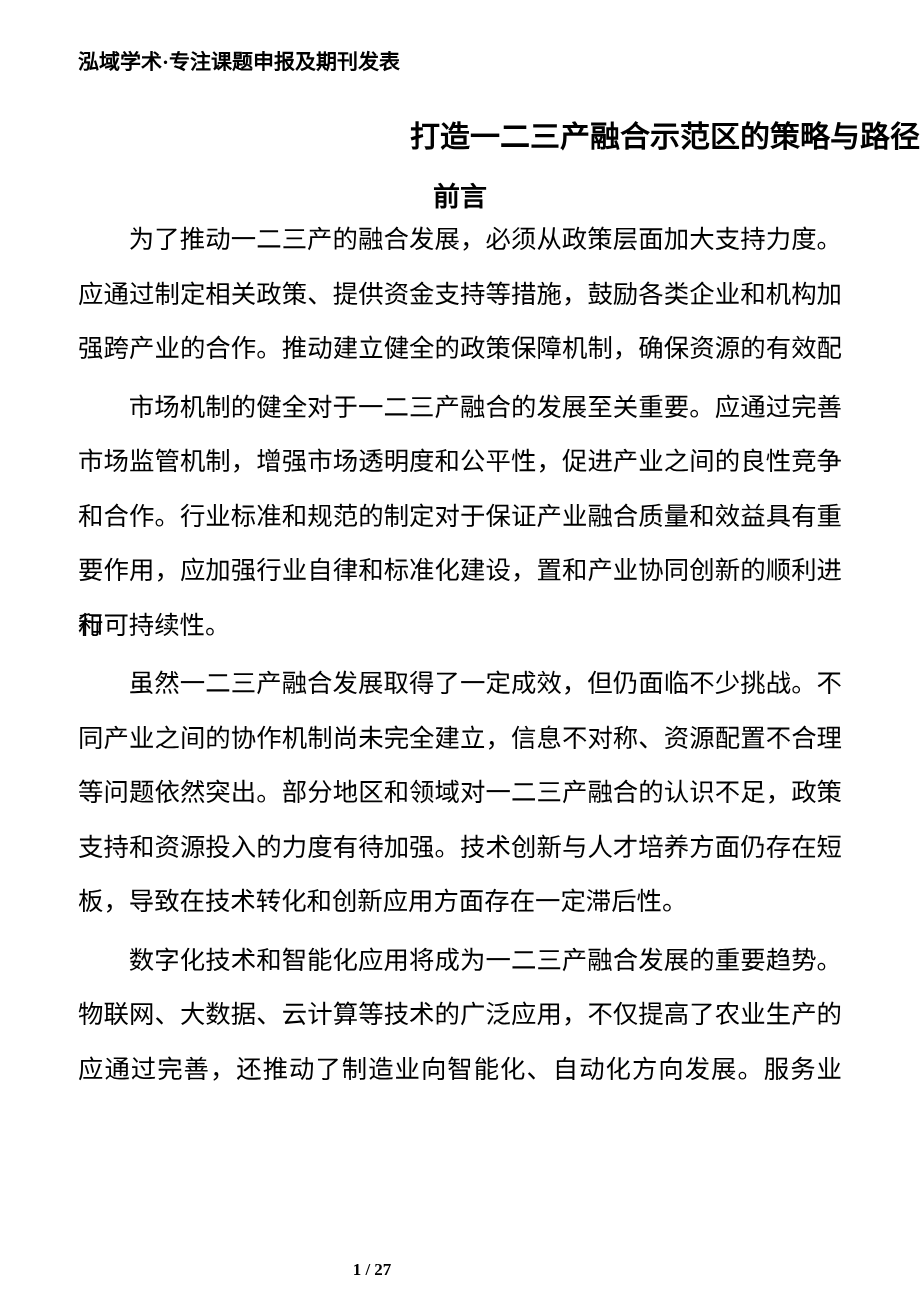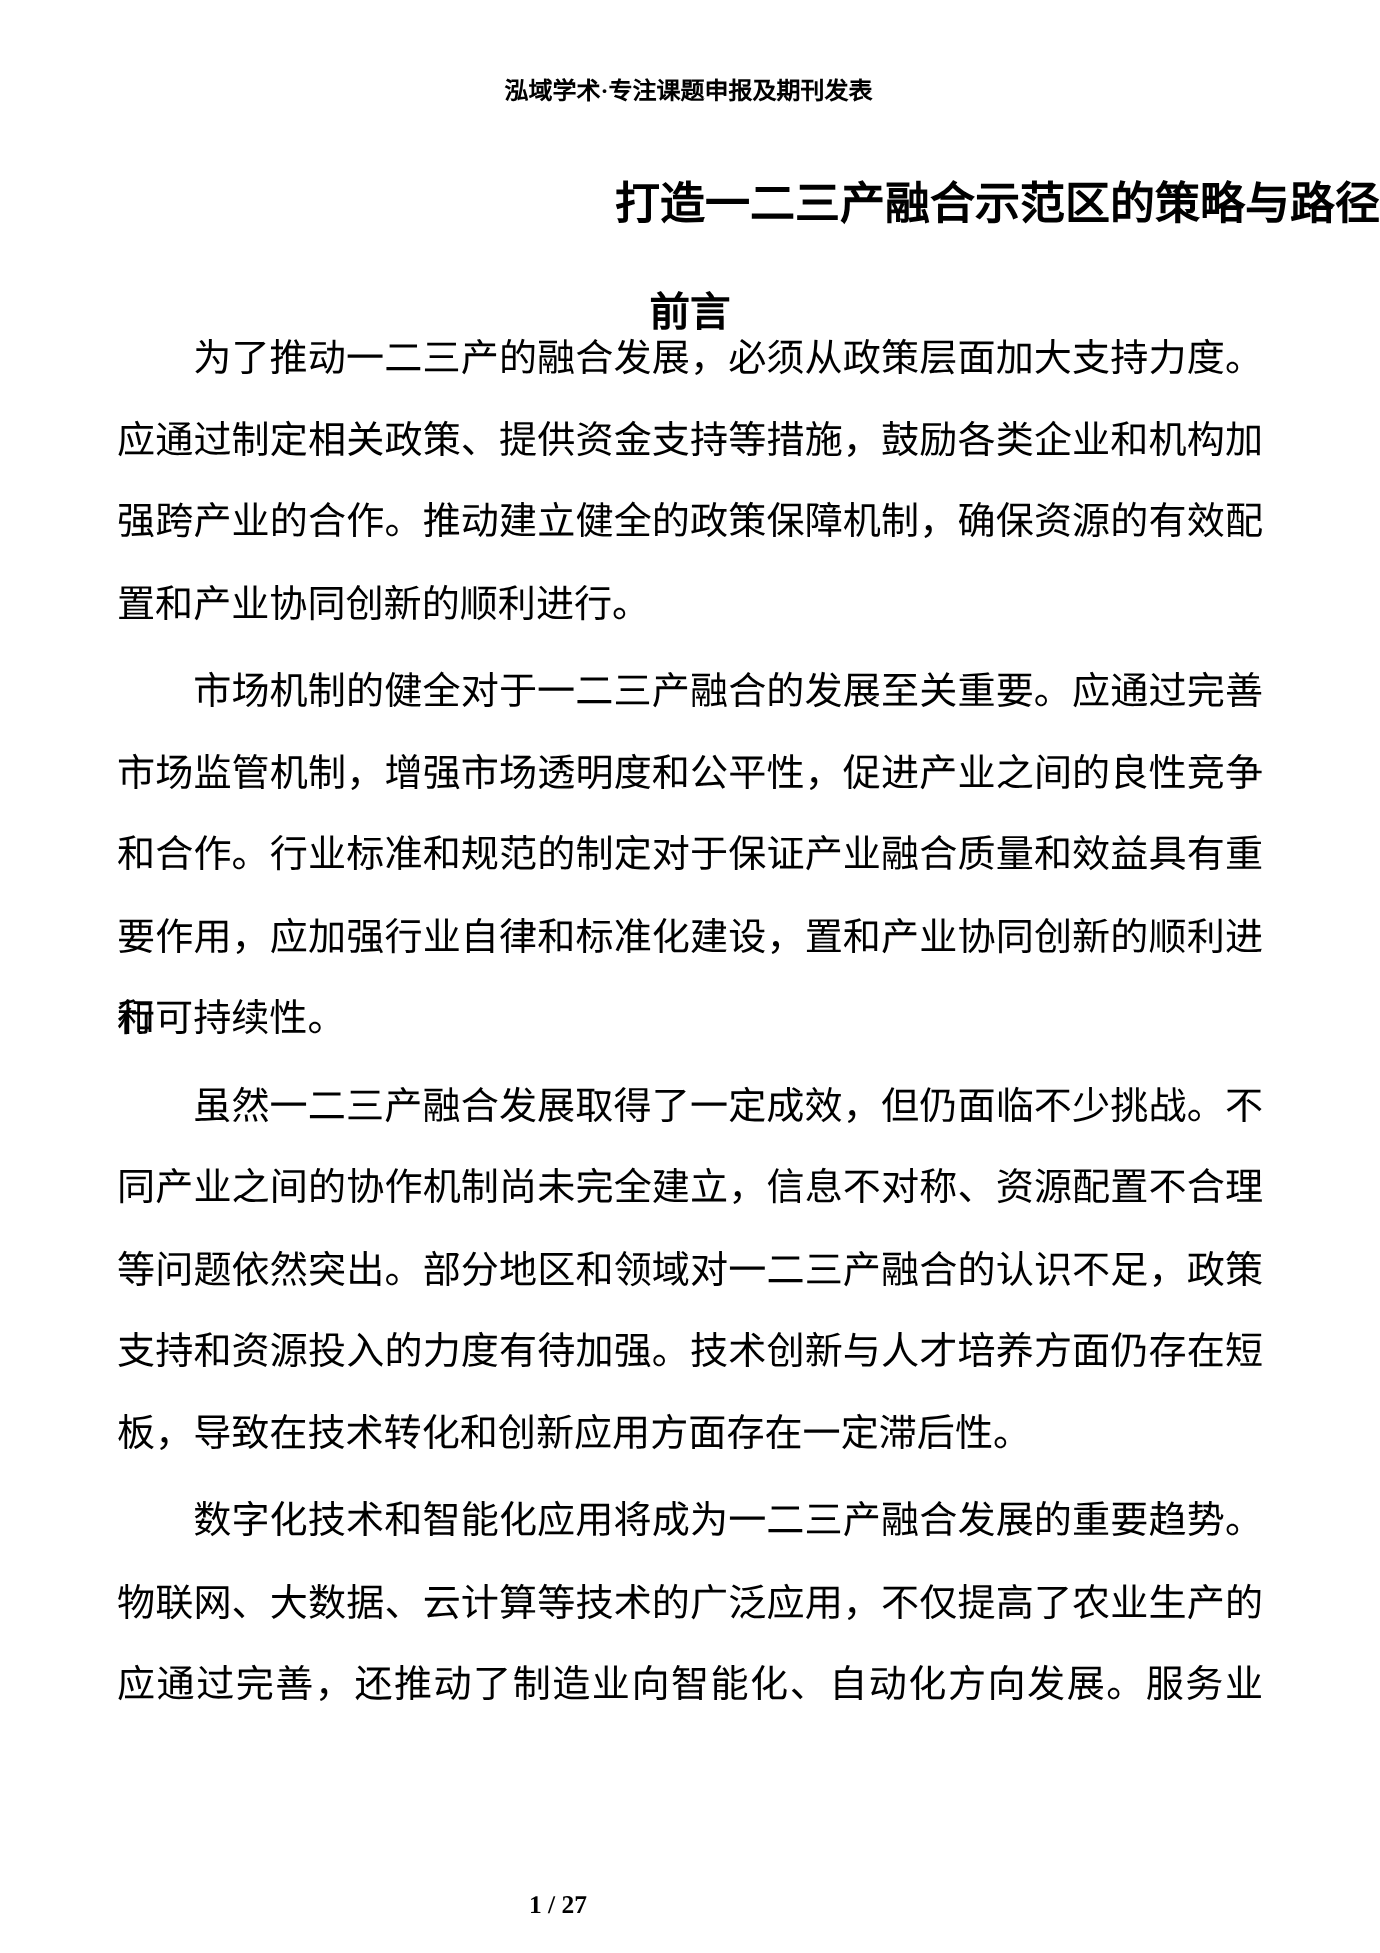--- a/index.html
+++ b/index.html
@@ -19,38 +19,38 @@
     position: relative;
     width: 920px;
     height: 1302px;
     background: #ffffff;
   }
   .doc-header {
     position: absolute;
     top: 50px;
     left: 78px;
     width: 762px;
-    text-align: center;
-    font-size: 16px;
+    text-align: left;
+    font-size: 21px;
     line-height: 24px;
     font-weight: 700;
   }
   .doc-title {
     position: absolute;
     top: 116px;
     left: 0;
     width: 920px;
     text-align: right;
     font-size: 30px;
     line-height: 42px;
     font-weight: 700;
   }
   .section-heading {
     position: absolute;
-    top: 189px;
+    top: 178px;
     left: 0;
     width: 920px;
     text-align: center;
     font-size: 27px;
     line-height: 38px;
     font-weight: 700;
   }
   .doc-body {
     position: absolute;
     top: 212px;
@@ -97,21 +97,20 @@
   <div class="doc-title">打造一二三产融合示范区的策略与路径</div>
 
   <div class="section-heading">前言</div>
 
   <div class="doc-body">
 
     <div class="para">
       <div class="line jl fl">为了推动一二三产的融合发展，必须从政策层面加大支持力度。</div>
       <div class="line jl">应通过制定相关政策、提供资金支持等措施，鼓励各类企业和机构加</div>
       <div class="line jl">强跨产业的合作。推动建立健全的政策保障机制，确保资源的有效配</div>
-      <div class="line">置和产业协同创新的顺利进行。</div>
     </div>
 
     <div class="para">
       <div class="line jl fl">市场机制的健全对于一二三产融合的发展至关重要。应通过完善</div>
       <div class="line jl">市场监管机制，增强市场透明度和公平性，促进产业之间的良性竞争</div>
       <div class="line jl">和合作。行业标准和规范的制定对于保证产业融合质量和效益具有重</div>
       <div class="line jl">要作用，应加强行业自律和标准化建设，置和产业协同创新的顺利进行</div>
       <div class="line">和可持续性。</div>
     </div>
 

